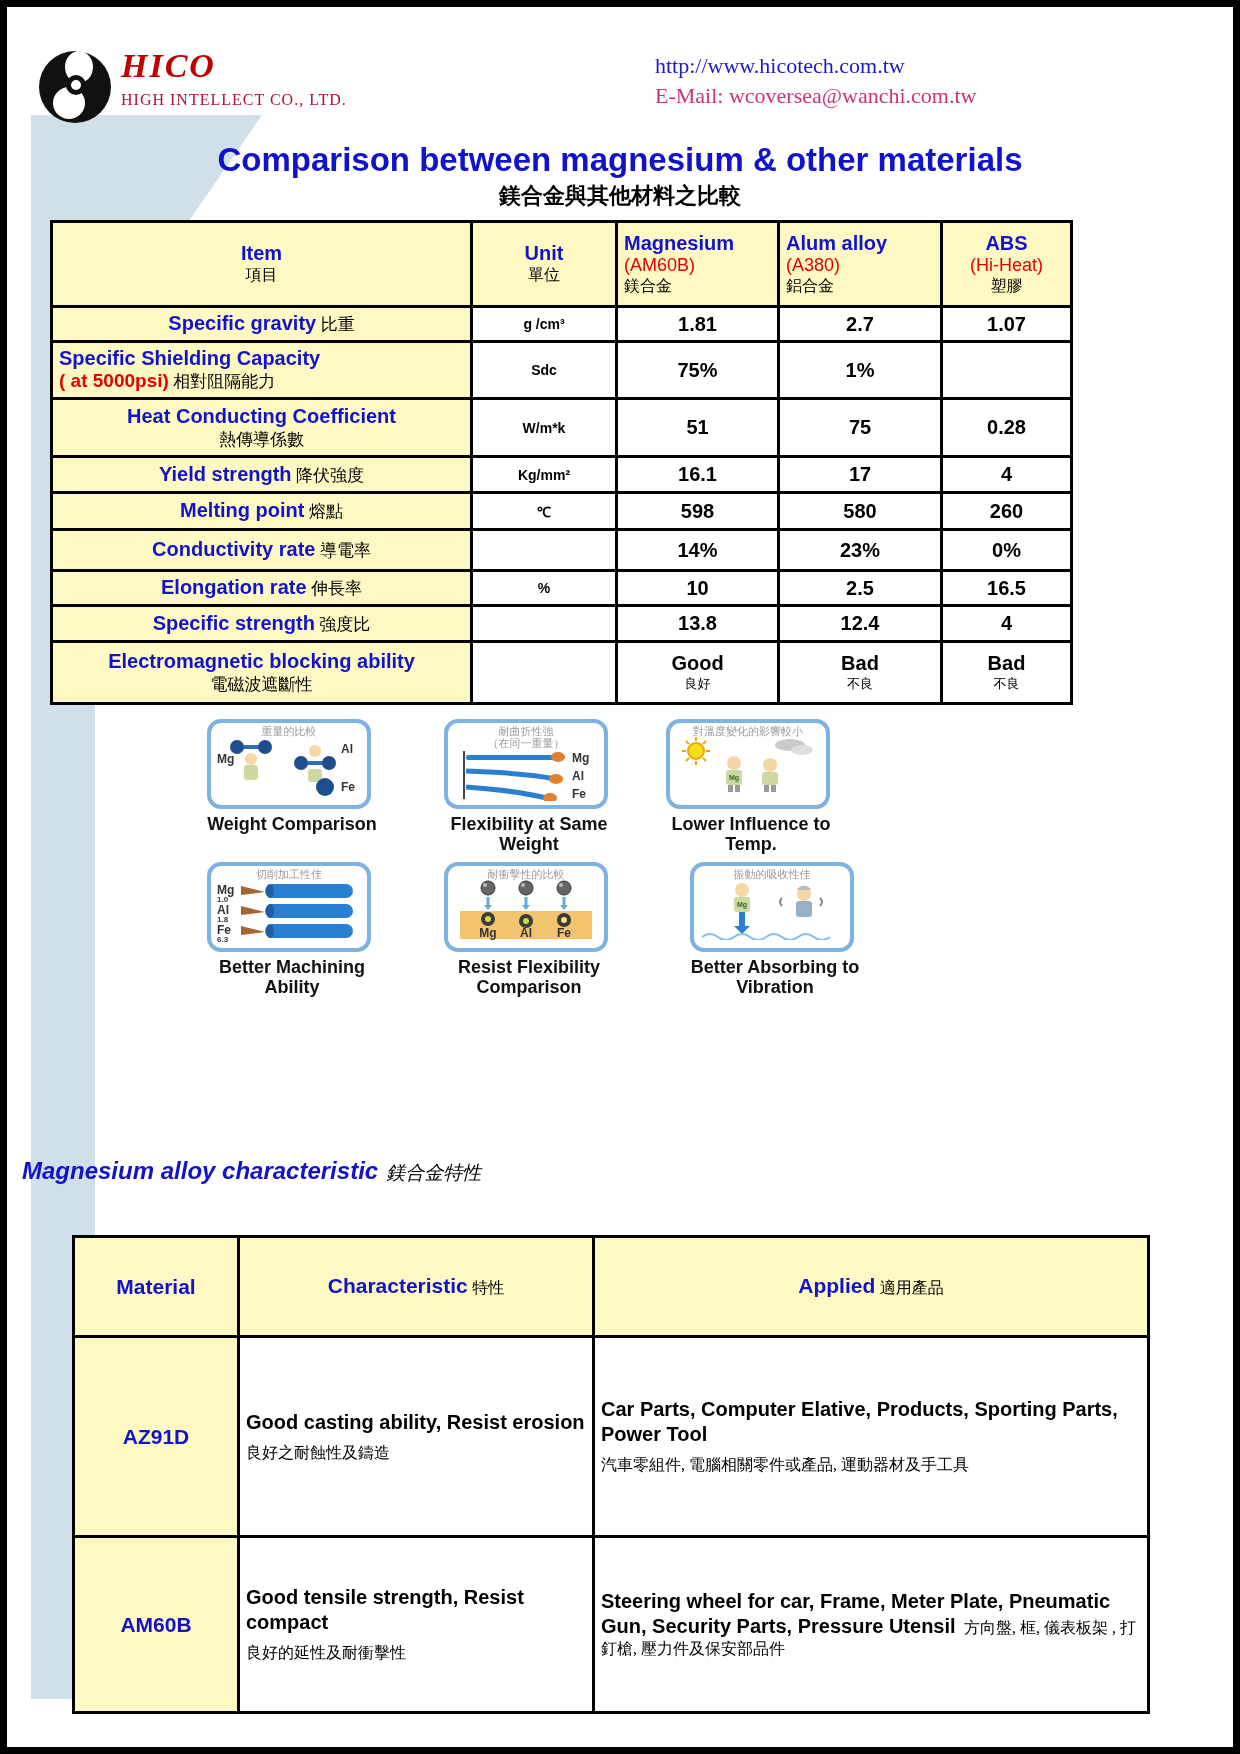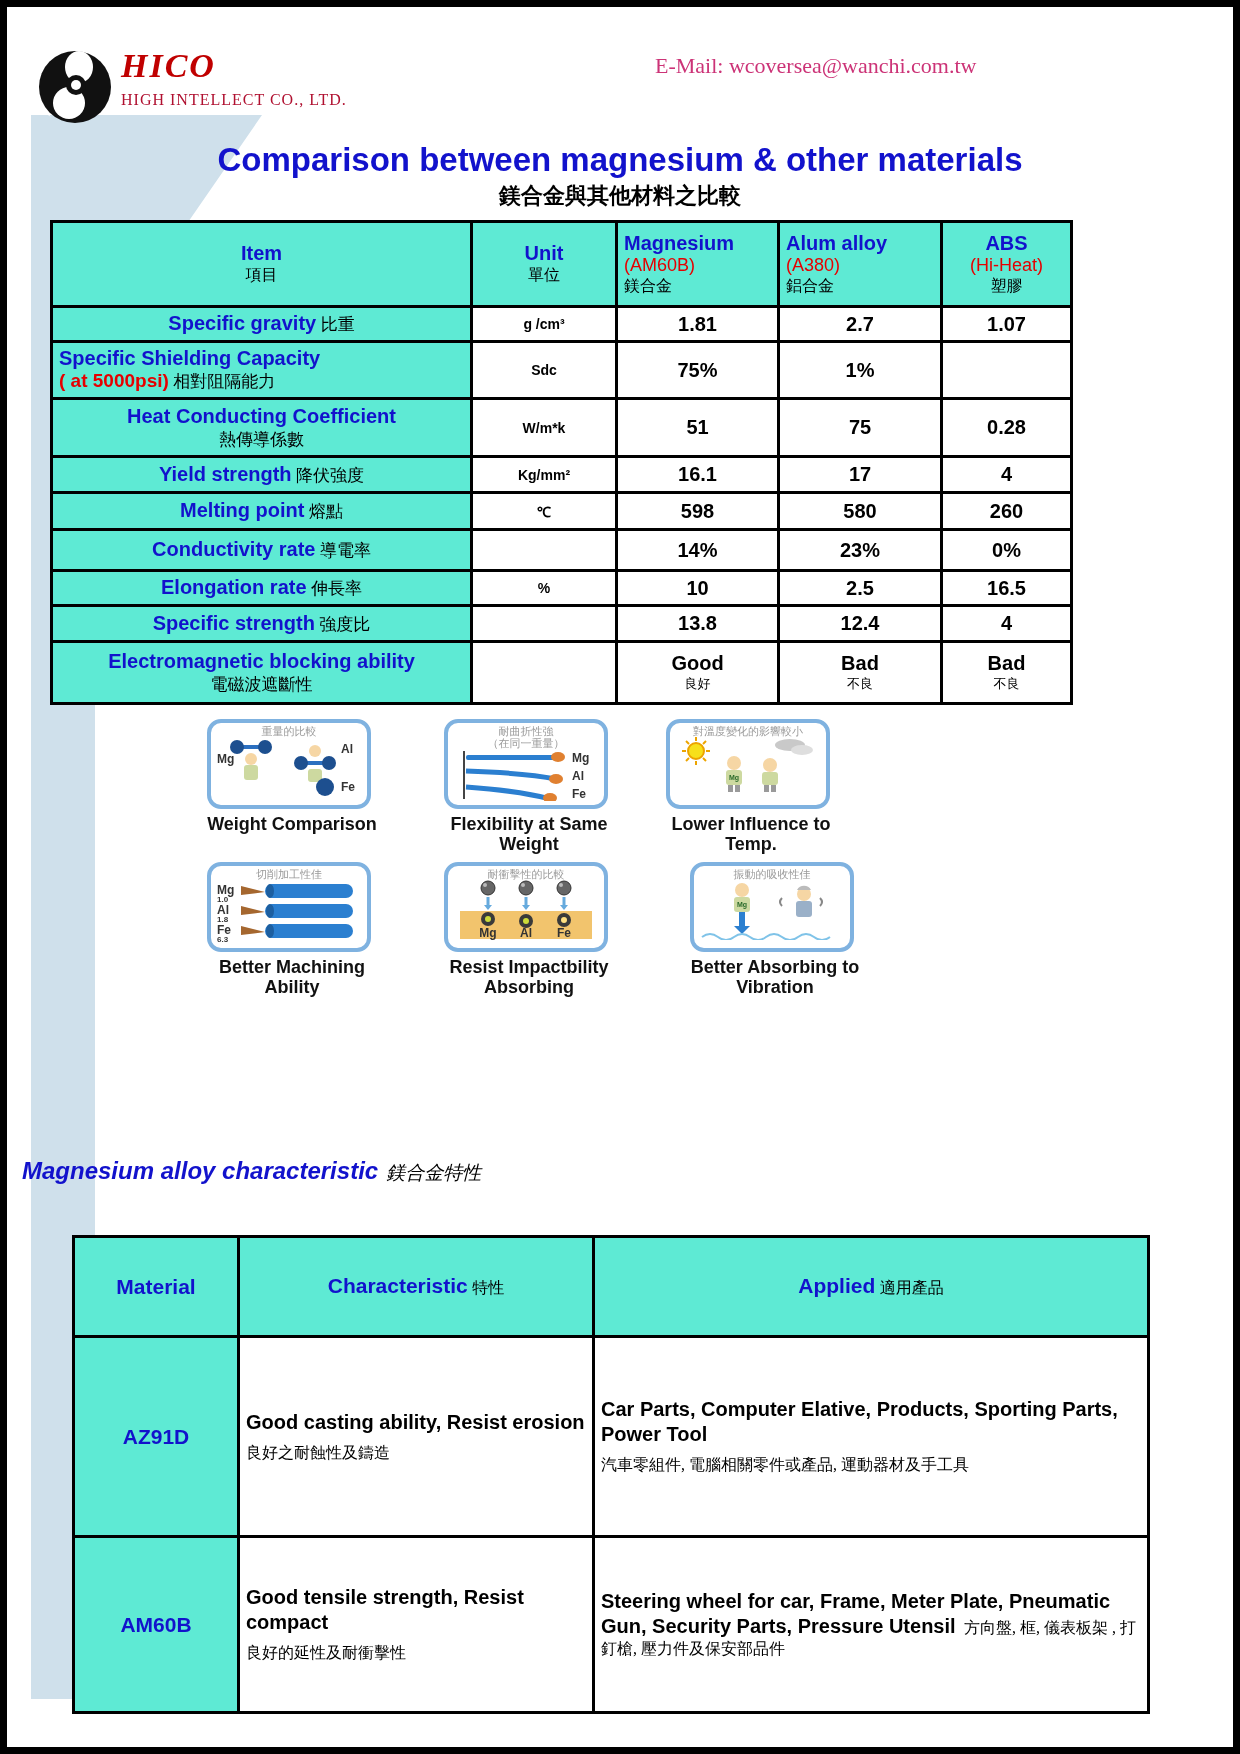--- a/index.html
+++ b/index.html
@@ -17,21 +17,21 @@
   .website{font-size:22px;color:#1a1acc;text-decoration:none;display:block;}
   .email{font-size:22px;color:#cc3377;text-decoration:none;display:block;}
   
   .title-en{position:absolute;left:0;top:134px;width:100%;text-align:center;
             font-size:33px;font-weight:bold;color:#1212cc;}
   .title-zh{position:absolute;left:0;top:174px;width:100%;text-align:center;
             font-family:"Liberation Serif",serif;font-size:22px;font-weight:bold;color:#000;}
   
   table{border-collapse:collapse;table-layout:fixed;}
   td{border:3px solid #000;padding:2px 4px;vertical-align:middle;overflow:hidden;}
-  .gray{background:#5eead4;}
+  .gray{background:#fef9c3;}
   .t1{position:absolute;left:43px;top:213px;}
   .t1 td{text-align:center;}
   .hdr-en{color:#1212cc;font-weight:bold;font-size:20px;}
   .hdr-code{color:#e60000;font-size:18px;}
   .hdr-zh{color:#000;font-size:16px;font-family:"Liberation Serif",serif;}
   .cell-left{text-align:left !important;padding-left:6px !important;}
   .item-en{color:#1212cc;font-weight:bold;font-size:20px;}
   .item-red{color:#e60000;font-size:19px;font-weight:bold;}
   .item-zh{color:#000;font-size:17px;font-family:"Liberation Serif",serif;}
   .unit{font-weight:bold;font-size:14px;}
@@ -74,20 +74,21 @@
     <circle cx="32" cy="58" r="16" fill="#fff"></circle>
     <circle cx="39" cy="40" r="10" fill="#111"></circle>
     <circle cx="39" cy="40" r="5" fill="#fff"></circle>
     <path d="M10 14 A44 44 0 0 0 14 72 A36 36 0 0 1 10 14" fill="#fff"></path>
   </svg>
   <div class="brand">
     <div class="brand-name">HICO</div>
     <div class="brand-sub">HIGH  INTELLECT  CO.,  LTD.</div>
   </div>
   <div class="contact">
+    <a class="website" href="#">http://www.hicotech.com.tw</a>
     <a class="email" href="#">E-Mail: wcoversea@wanchi.com.tw</a>
   </div>
 
   <div class="title-en">Comparison between magnesium &amp; other materials</div>
   <div class="title-zh">鎂合金與其他材料之比較</div>
 
   <table class="t1">
     <colgroup>
         <col style="width:420px">
         <col style="width:145px">
@@ -347,21 +348,21 @@
           <circle cx="38" cy="39" r="3" fill="#cddc39"></circle>
         <circle cx="76" cy="41" r="7" fill="#3a3a3a"></circle>
           <circle cx="76" cy="41" r="3" fill="#cddc39"></circle>
         <circle cx="114" cy="40" r="7" fill="#3a3a3a"></circle>
           <circle cx="114" cy="40" r="3" fill="#ffe082"></circle>
         <text x="38" y="57" text-anchor="middle" class="mini-label">Mg</text>
         <text x="76" y="57" text-anchor="middle" class="mini-label">Al</text>
         <text x="114" y="57" text-anchor="middle" class="mini-label">Fe</text>
       </svg>
     </div>
-    <div class="panel-caption">Resist Impactbility Absorbing</div>
+    <div class="panel-caption">Resist Flexibility Comparison</div>
   </div>
 
   <div class="panel" style="left:683px;top:855px">
     <div class="panel-box">
       <div class="panel-title">振動的吸收性佳</div>
       <svg class="panel-art" width="152" height="60" viewBox="0 0 152 60">
         <circle cx="46" cy="10" r="7" fill="#f6d6a4"></circle>
         <rect x="38" y="17" width="16" height="15" rx="3" fill="#cdd9a0"></rect>
         <text x="46" y="27" text-anchor="middle" class="mini-tiny">Mg</text>
         <rect x="43" y="32" width="6" height="14" fill="#2b7fd0"></rect>

